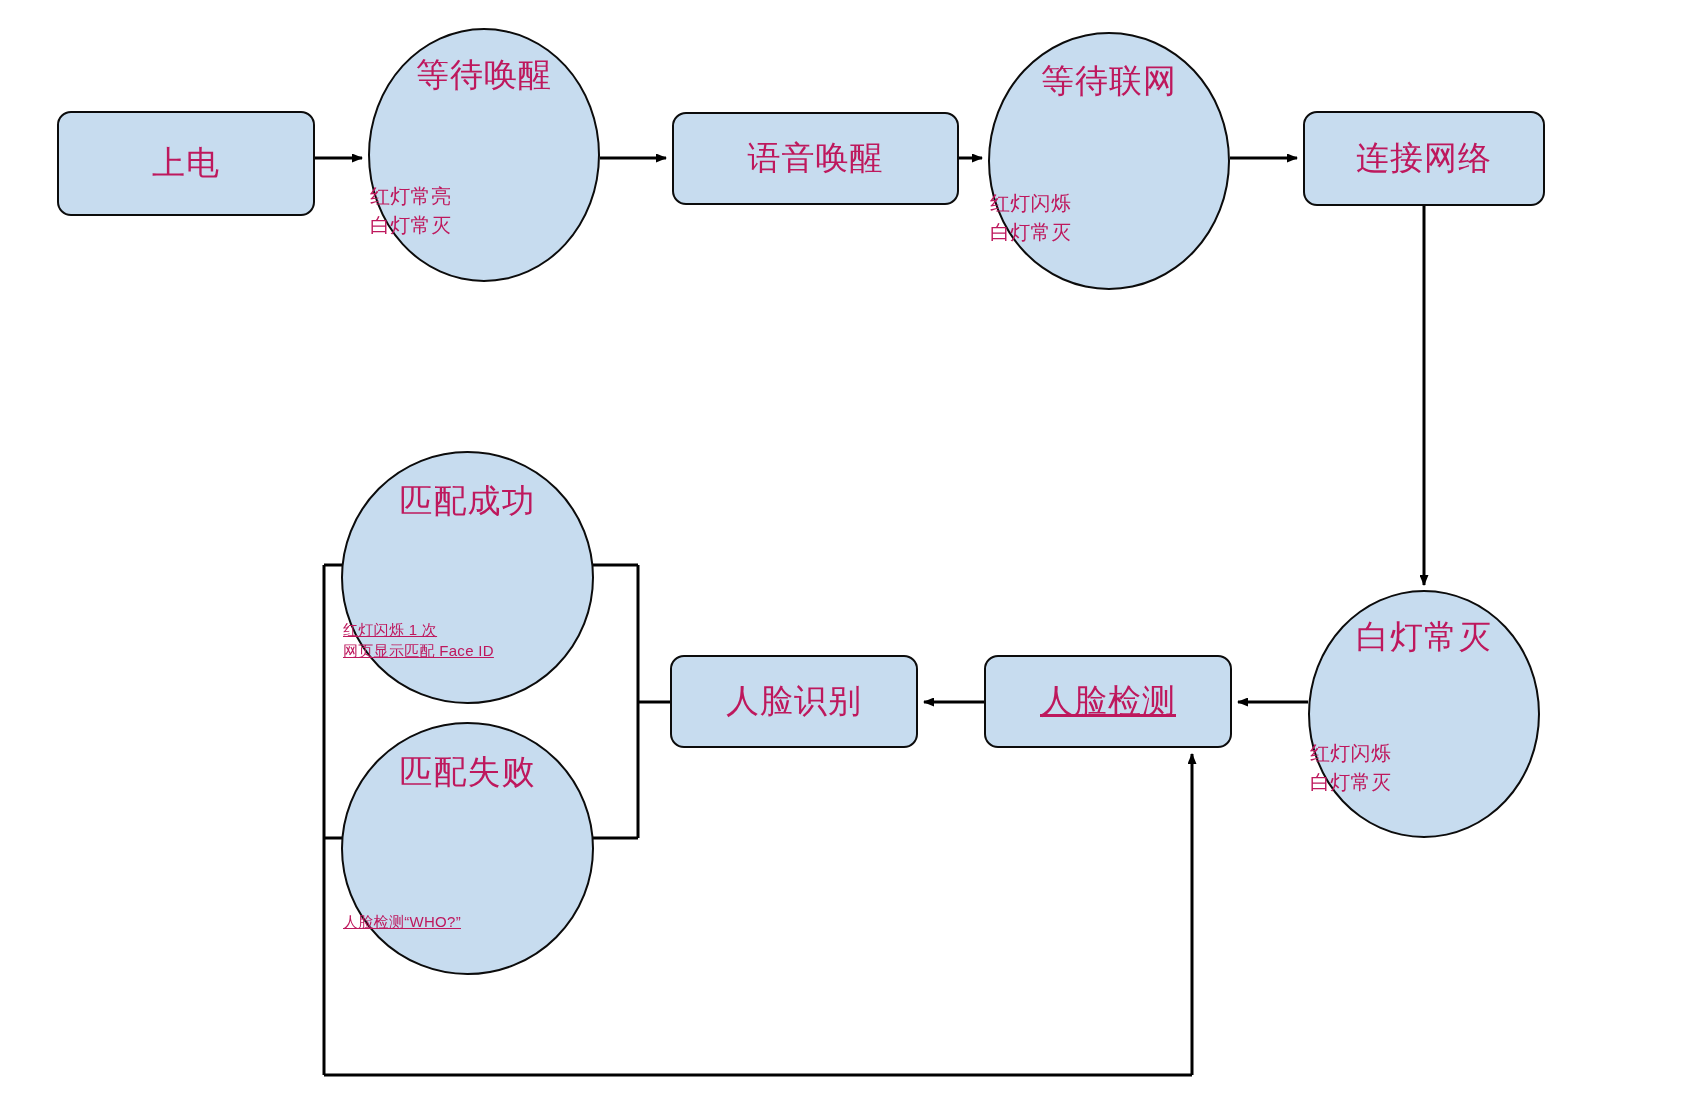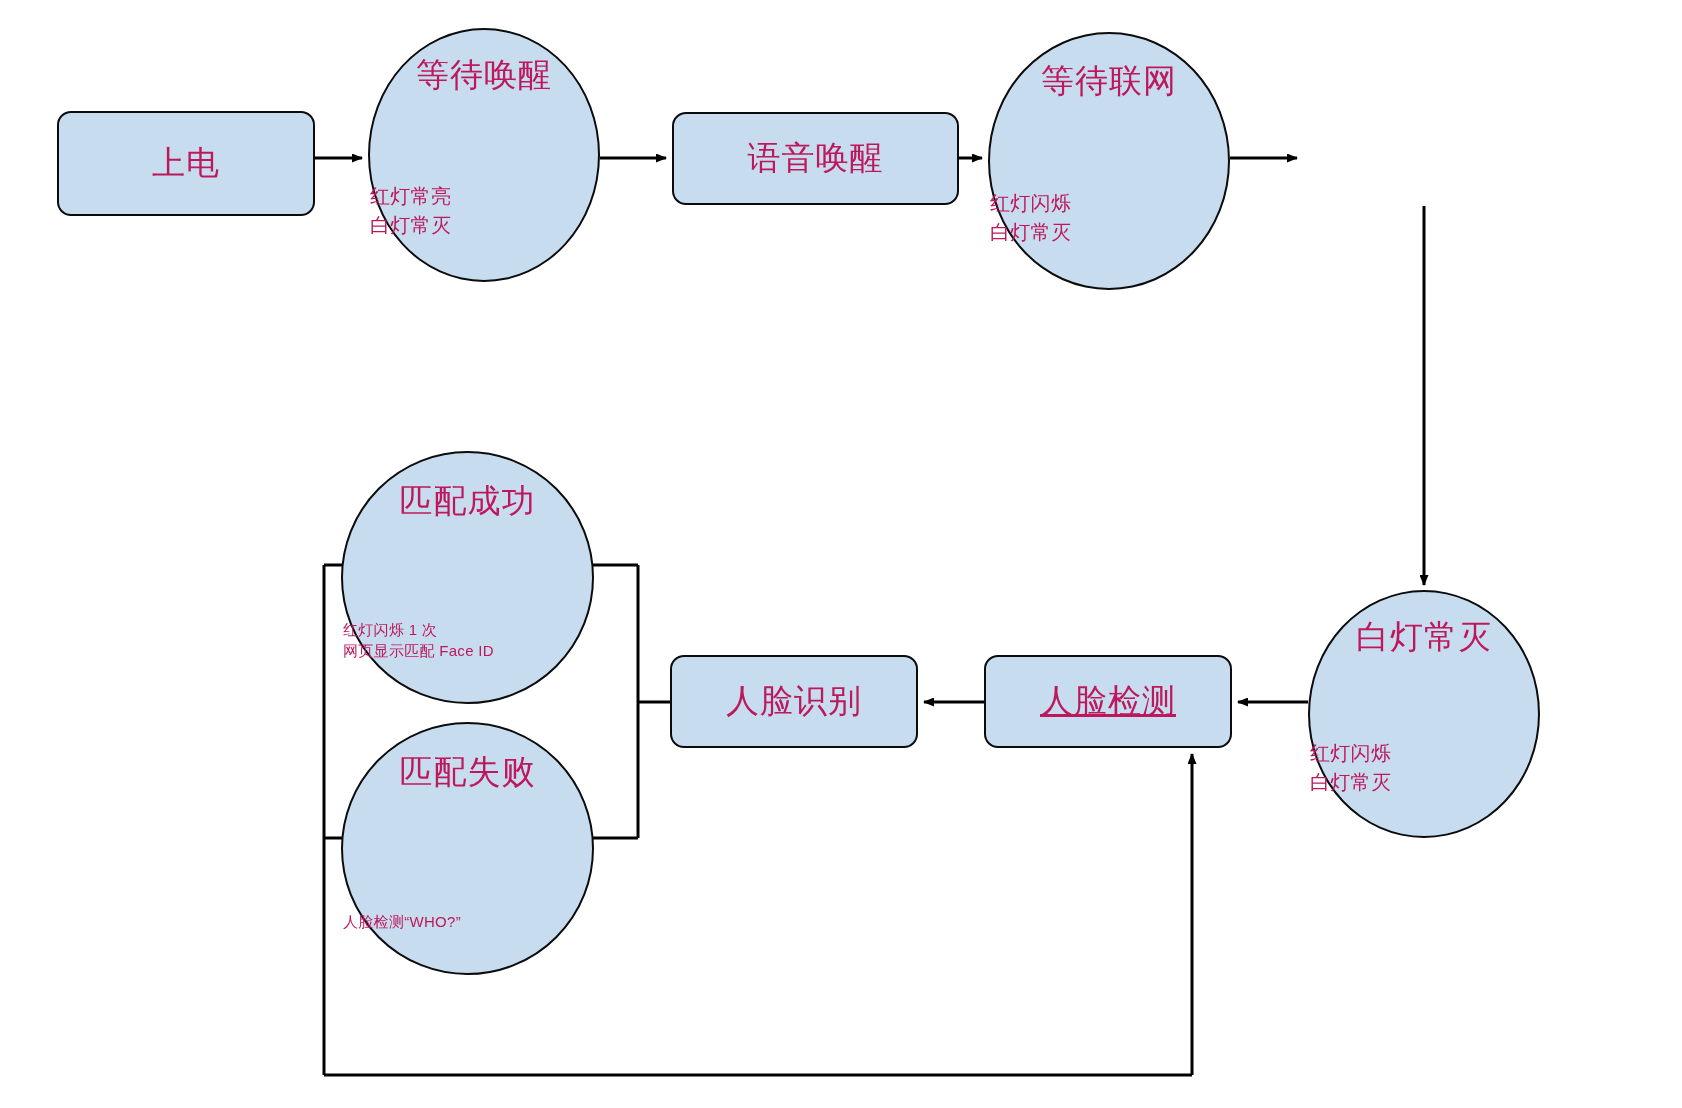--- a/index.html
+++ b/index.html
@@ -60,20 +60,21 @@
     letter-spacing: 0.3px;
   }
   .node.circle .node-sub {
     position: absolute;
     left: 0;
     right: 0;
     bottom: 16%;
   }
   .sub-small {
     font-size: 15px;
+    text-decoration: underline;
   }
 </style>
 </head>
 <body>
 
 <div id="canvas">
 
   <svg id="edges" viewBox="0 0 1682 1108" width="1682" height="1108" xmlns="http://www.w3.org/2000/svg">
     <defs>
       <marker id="arrowhead" markerWidth="11" markerHeight="9" refX="10" refY="4.5" orient="auto" markerUnits="userSpaceOnUse">
@@ -131,20 +132,23 @@
   <div class="node box" style="left:672px; top:112px; width:287px; height:93px;">
     <div class="node-title">语音唤醒</div>
   </div>
 
   <div class="node circle" style="left:988px; top:32px; width:242px; height:258px;">
     <div class="node-title">等待联网</div>
     <div class="node-sub">红灯闪烁
 白灯常灭</div>
   </div>
 
+  <div class="node box" style="left:1303px; top:111px; width:242px; height:95px;">
+    <div class="node-title">连接网络</div>
+  </div>
 
   <div class="node circle" style="left:1308px; top:590px; width:232px; height:248px;">
     <div class="node-title">白灯常灭</div>
     <div class="node-sub">红灯闪烁
 白灯常灭</div>
   </div>
 
   <div class="node box" style="left:984px; top:655px; width:248px; height:93px;text-decoration:underline;">
     <div class="node-title">人脸检测</div>
   </div>

